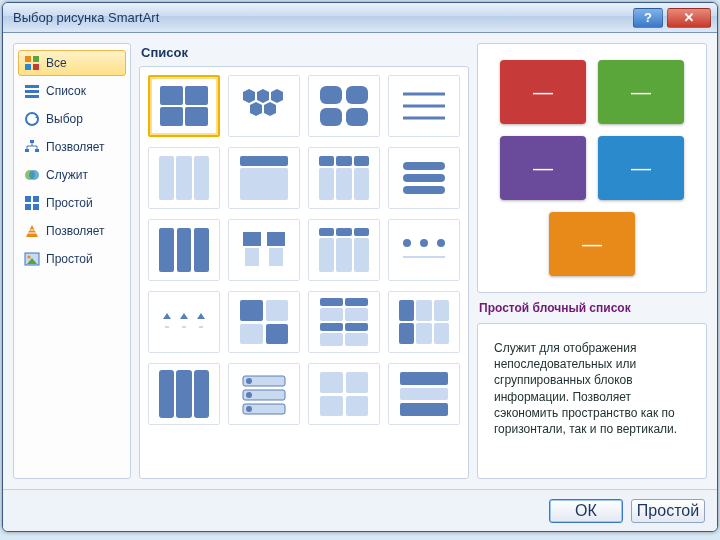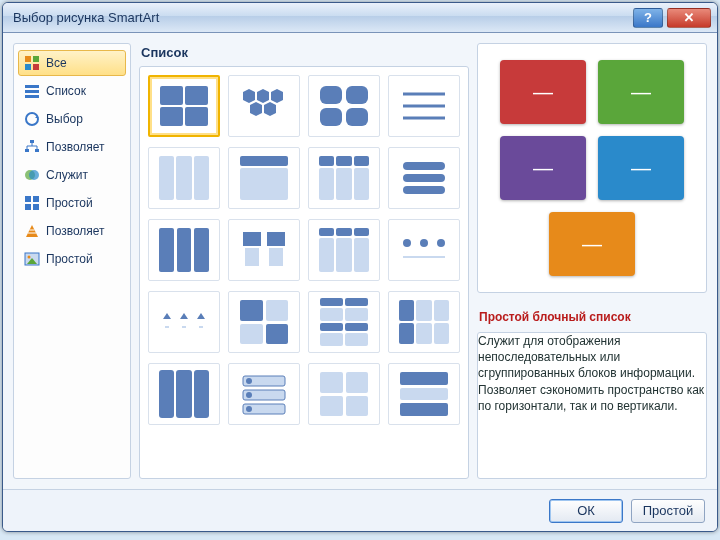--- a/index.html
+++ b/index.html
@@ -16,24 +16,24 @@
   .sitem.selected { background: linear-gradient(#fff2c8,#ffe088); border: 1px solid #e8b84a; padding: 4px 5px; }
   .sicon { width: 16px; height: 16px; display: flex; align-items: center; justify-content: center; }
   .gallery-wrap { flex: 1; display: flex; flex-direction: column; }
   .ghead { font-weight: bold; color: #1a355e; padding: 2px 2px 6px 2px; font-size: 13px; }
   .gallery { flex: 1; background: #fff; border: 1px solid #c5d2e3; border-radius: 3px; overflow-y: scroll; padding: 8px; display: grid; grid-template-columns: repeat(4, 1fr); gap: 10px 8px; align-content: start; }
   .thumb { height: 62px; border: 1px solid #d9e1ec; border-radius: 2px; background: #fff; display: flex; align-items: center; justify-content: center; padding: 4px; cursor: pointer; }
   .thumb.selected { border: 2px solid #f0b400; box-shadow: 0 0 0 2px #ffe088 inset; }
   .preview { width: 230px; display: flex; flex-direction: column; gap: 6px; }
   .pv-canvas { height: 250px; background: #fff; border: 1px solid #c5d2e3; border-radius: 3px; display: flex; flex-wrap: wrap; align-content: center; justify-content: center; gap: 12px; padding: 14px; }
   .pv-block { width: 86px; height: 64px; border-radius: 4px; display: flex; align-items: center; justify-content: center; color: #fff; font-size: 20px; box-shadow: 0 1px 3px rgba(0,0,0,.3); }
-  .pv-title { font-weight: bold; color: #b91c1c; font-size: 12px; padding: 2px; margin-top: 9px; }
-  .pv-desc { flex: 1; background: #fff; border: 1px solid #c5d2e3; border-radius: 3px; padding: 0; color: #233; line-height: 1.35; font-size: 12px; }
+  .pv-title { font-weight: bold; color: #701a75; font-size: 12px; padding: 2px; }
+  .pv-desc { flex: 1; background: #fff; border: 1px solid #c5d2e3; border-radius: 3px; padding: 16px; color: #233; line-height: 1.35; font-size: 12px; }
   .footer { height: 42px; border-top: 1px solid #c5d2e3; background: #eef3fa; display: flex; align-items: center; justify-content: flex-end; padding: 0 12px; gap: 8px; }
-  .btn { min-width: 74px; height: 24px; background: linear-gradient(#fefefe,#e3e9f2); border: 1px solid #8fa4c2; border-radius: 3px; font-size: 13px; color: #1a355e; cursor: pointer; }
+  .btn { min-width: 74px; height: 24px; background: linear-gradient(#fefefe,#e3e9f2); border: 1px solid #8fa4c2; border-radius: 3px; font-size: 16px; color: #1a355e; cursor: pointer; }
   .btn.primary { border: 1px solid #3a77c8; box-shadow: 0 0 0 1px #9ec5f0 inset; }
   
   .mini { display: grid; gap: 2px; }
   .mini div { background: #5a7eb8; border-radius: 2px; }
   .mini.light div { background: #c9d9ef; }
   ::-webkit-scrollbar { width: 16px; }
   ::-webkit-scrollbar-track { background: #eef3fa; border-left: 1px solid #c5d2e3; }
   ::-webkit-scrollbar-thumb { background: #cadcf0; border: 1px solid #9fb8d8; border-radius: 2px; }
   ::-webkit-scrollbar-button { height: 16px; background: #e3ecf7; border: 1px solid #9fb8d8; }
 </style>

